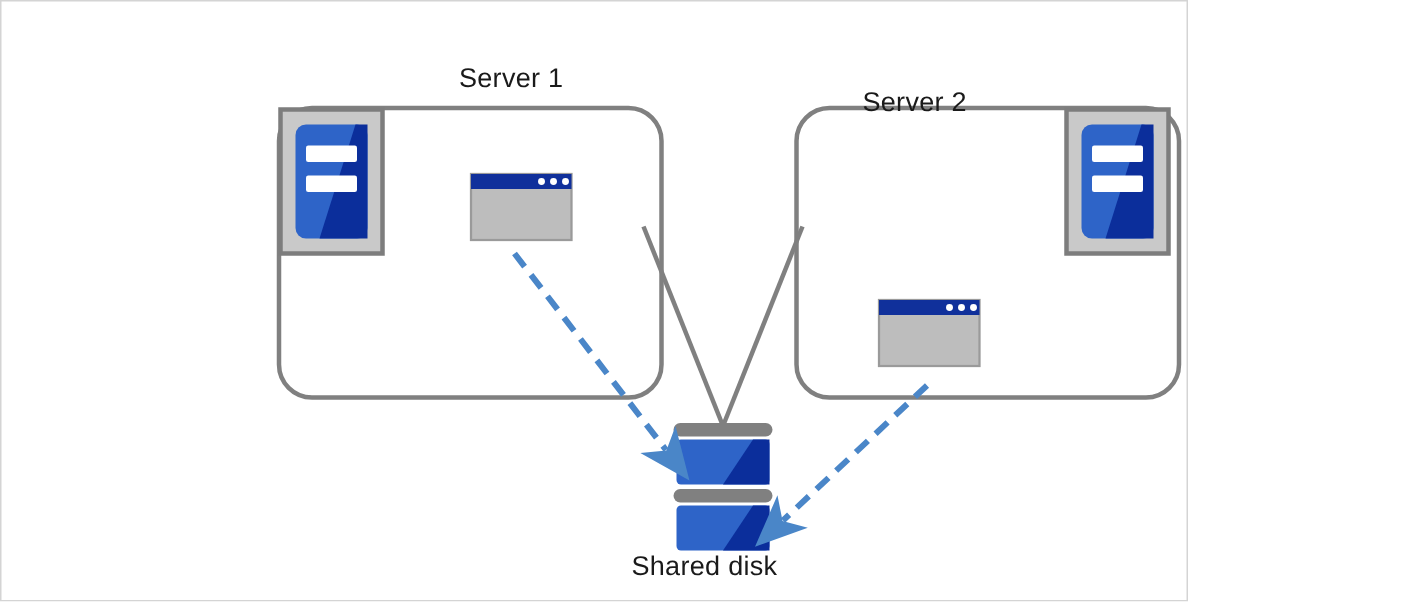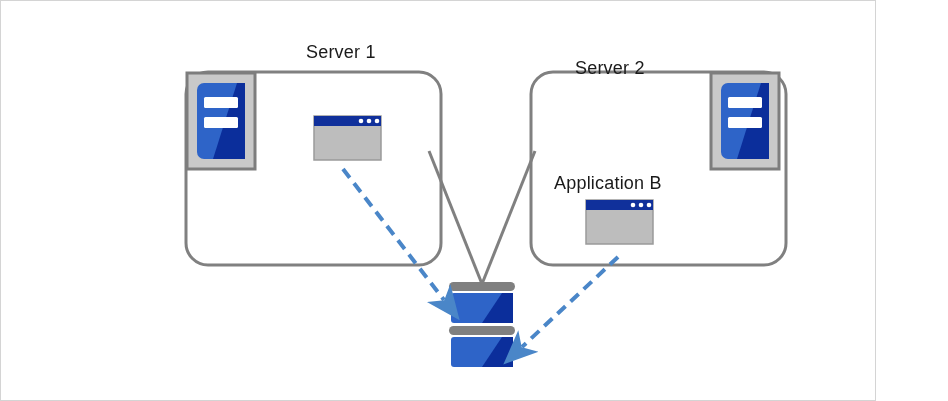--- a/index.html
+++ b/index.html
@@ -5,21 +5,21 @@
   html, body {
     margin: 0;
     padding: 0;
     background: #ffffff;
   }
   body {
     font-family: "Liberation Sans", sans-serif;
   }
   #canvas {
     position: relative;
-    width: 876px;
+    width: 792px;
     height: 401px;
     background: #ffffff;
     border: 1px solid #d4d4d4;
     box-sizing: border-box;
     overflow: hidden;
   }
   #diagram-svg {
     position: absolute;
     left: 0;
     top: 0;
@@ -118,16 +118,16 @@
     <line x1="342" y1="168" x2="443" y2="299" stroke="#4A86C8" stroke-width="4" stroke-dasharray="11 7" marker-end="url(#arrowblue)"></line>
 
     <line x1="617" y1="256" x2="521" y2="346" stroke="#4A86C8" stroke-width="4" stroke-dasharray="11 7" marker-end="url(#arrowblue)"></line>
   </svg>
 
   <div class="dgm-label" id="label-server-1">Server 1</div>
 
   <div class="dgm-label" id="label-server-2">Server 2</div>
 
 
-  <div class="dgm-label" id="label-application-b">Application B</div>
 
+  <div class="dgm-label" id="label-shared-disk">Shared disk</div>
 
 </div>
 
 </body></html>

